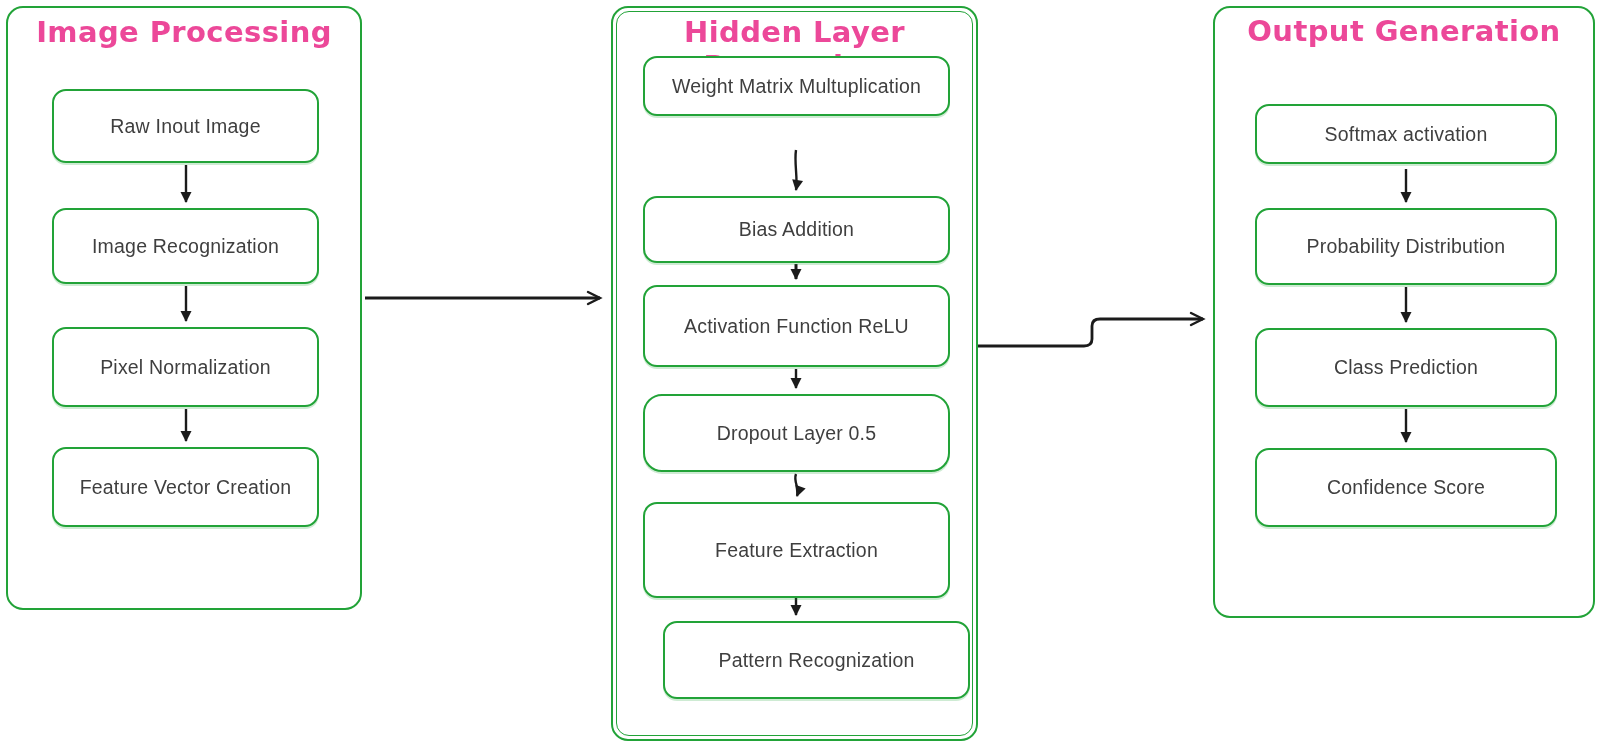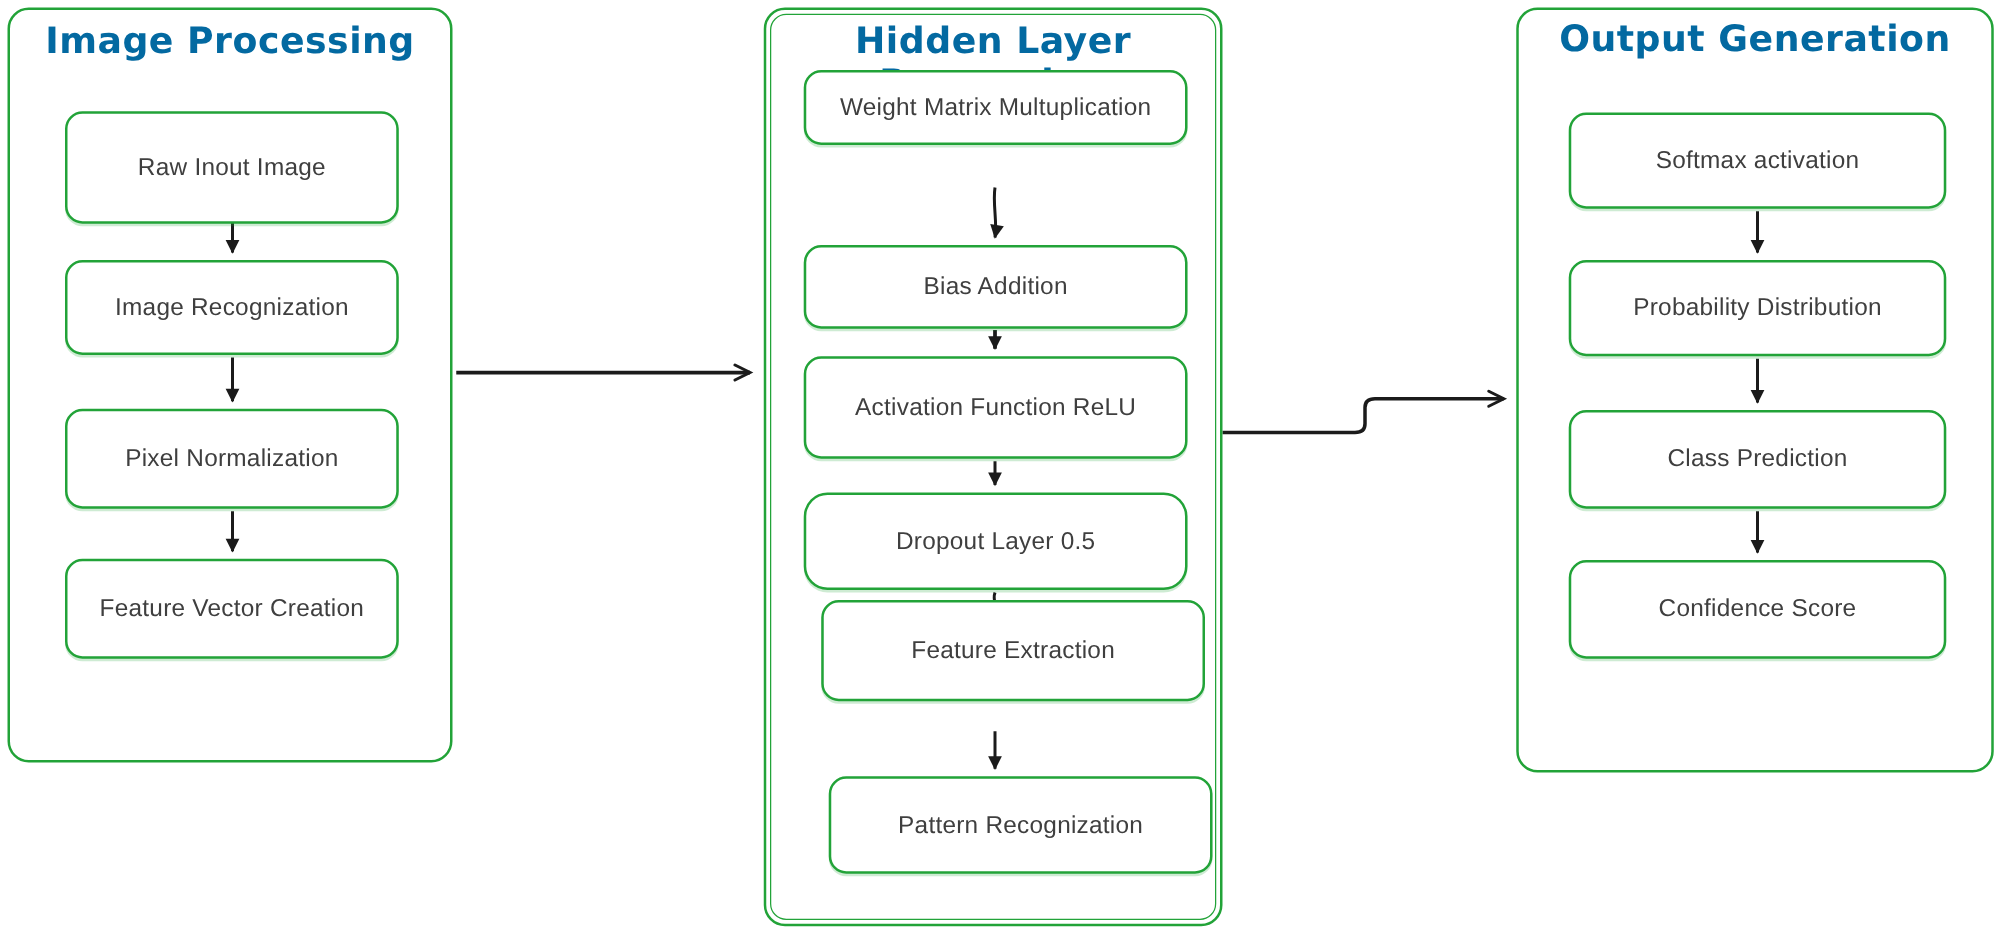--- a/index.html
+++ b/index.html
@@ -31,21 +31,21 @@
   }
 
   
   .title{
     position:absolute;
     text-align:center;
     font-family:"DejaVu Sans",sans-serif;
     font-weight:900;
     font-size:29px;
     letter-spacing:.4px;
-    color:#0369a1;
+    color:#ec4899;
   }
   .t1{left:6px;top:15px;width:356px;}
   .t2{left:611px;top:15px;width:367px;}
   .t3{left:1213px;top:14px;width:382px;}
 
   
   .node{
     position:absolute;
     display:flex;align-items:center;justify-content:center;
     border:2.3px solid var(--green);
@@ -53,35 +53,35 @@
     background:#ffffff;
     box-shadow:0 2px 0 rgba(34,163,56,.22);
     font-size:19.5px;
     letter-spacing:.2px;
     color:var(--label);
     text-align:center;
     padding:0 10px;
   }
   
   .c1{left:52px;width:267px;}
-  .n00{top:89px;height:90px;}
+  .n00{top:89px;height:74px;}
   .n01{top:208px;height:76px;}
   .n02{top:327px;height:80px;}
   .n03{top:447px;height:80px;}
   
   .c2{left:643px;width:307px;}
   .n10{top:56px;height:60px;}
   .n11{top:196px;height:67px;}
   .n12{top:285px;height:82px;}
   .n13{top:394px;height:78px;border-radius:19px;}
-  .n14{top:480px;height:81px;margin-left:14px;}
+  .n14{top:502px;height:96px;}
   .n15{top:621px;height:78px;margin-left:20px;}
   
   .c3{left:1255px;width:302px;}
-  .n20{top:90px;height:77px;}
+  .n20{top:104px;height:60px;}
   .n21{top:208px;height:77px;}
   .n22{top:328px;height:79px;}
   .n23{top:448px;height:79px;text-align:center;}
 
   .arrows{position:absolute;left:0;top:0;width:1600px;height:752px;pointer-events:none;}
 </style>
 </head>
 <body>
 
 <div class="stage">

